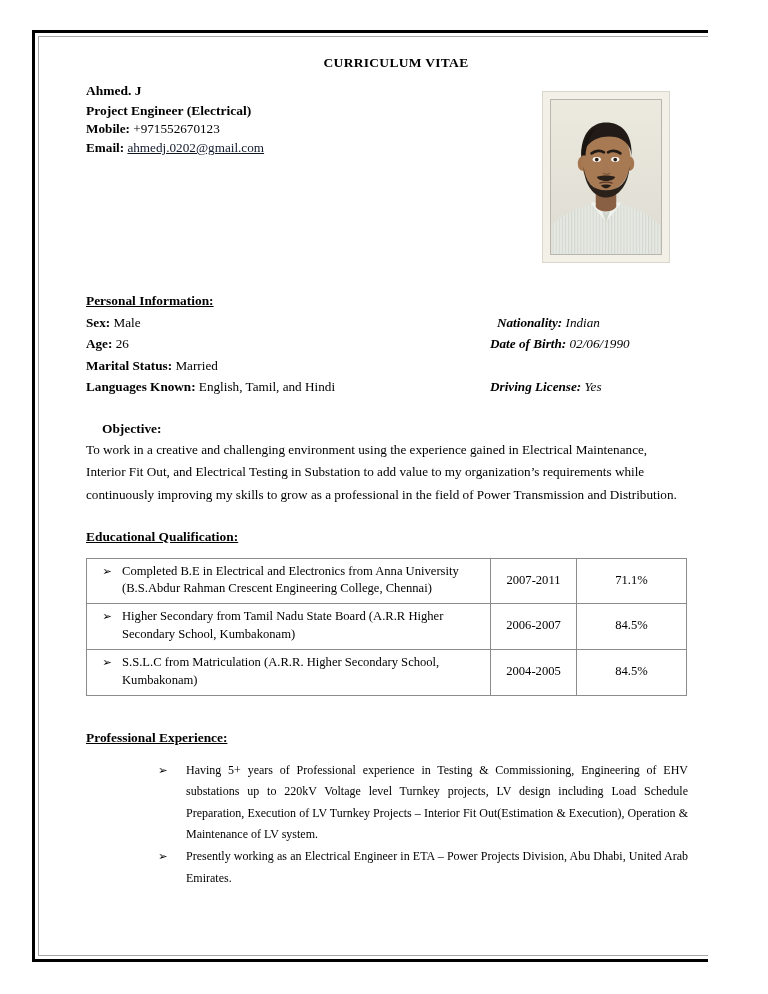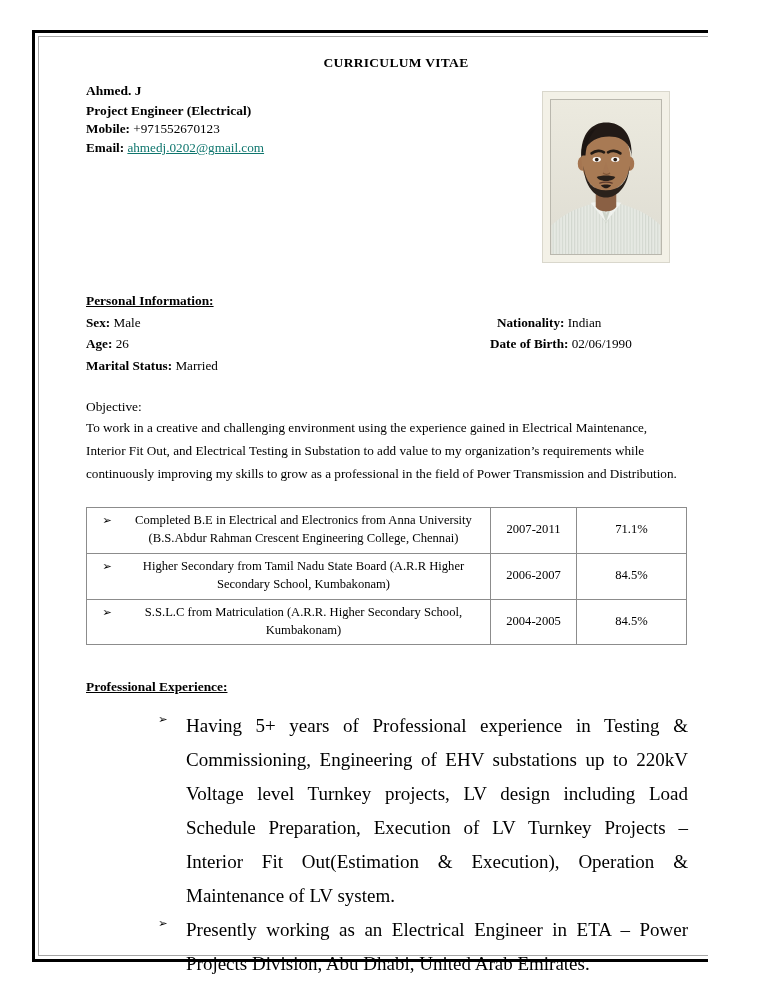--- a/index.html
+++ b/index.html
@@ -62,21 +62,21 @@
   .identity .line {
     font-size: 13.2px;
     line-height: 1.42;
     white-space: nowrap;
   }
   .identity .nm { font-weight: bold; font-size: 13.5px; }
   .identity .role { font-weight: bold; font-size: 13.5px; }
   .lbl { font-weight: bold; }
   .email-link {
     text-decoration: underline;
-    color: #0f766e;
+    color: #0f172a;
   }
 
   
   .photo-frame {
     position: absolute;
     right: 18px; top: 10px;
     width: 128px; height: 172px;
     background: #f3f1e7;
     padding: 7px;
     border: 1px solid #d9d7cc;
@@ -91,37 +91,37 @@
   .photo-inner svg { display: block; width: 100%; height: 100%; }
 
   
   .sec-head {
     font-weight: bold;
     font-size: 13.4px;
     text-decoration: underline;
     margin: 0 0 2px 0;
   }
   .sec-head-plain {
-    font-weight: normal;
+    font-weight: bold;
     font-size: 13.4px;
-    margin: 0 0 2px 0;
+    margin: 0 0 2px 16px;
   }
 
   
   .personal {
     margin-top: 30px;
   }
   .pi-rows { margin-top: 3px; }
   .pi-row {
     display: flex;
     font-size: 13.2px;
     line-height: 1.62;
   }
   .pi-left  { width: 404px; }
-  .pi-right { width: 198px; }
+  .pi-right { width: 198px; font-style: italic; }
   .pi-right.indent { padding-left: 7px; }
 
   
   .objective { margin-top: 23px; }
   .obj-text {
     font-size: 13.2px;
     line-height: 1.72;
     margin: 1px 0 10px 0;
     text-align: left;
   }
@@ -151,40 +151,40 @@
   }
   .arrow {
     width: 30px;
     flex: 0 0 30px;
     text-align: center;
     font-family: "DejaVu Sans", sans-serif;
     font-size: 11.5px;
     line-height: 1.5;
     padding-top: 0px;
   }
-  .arrow-txt { flex: 1; text-align: center; }
+  .arrow-txt { flex: 1; }
 
   
   .experience { margin-top: 34px; }
   .exp-list { margin-top: 14px; padding-left: 72px; }
   .exp-item {
     display: flex;
     align-items: flex-start;
     margin-bottom: 1px;
   }
   .exp-arrow {
     width: 28px;
     flex: 0 0 28px;
     font-family: "DejaVu Sans", sans-serif;
     font-size: 11.5px;
     line-height: 1.78;
   }
   .exp-text {
     flex: 1;
-    font-size: 19px;
+    font-size: 12px;
     line-height: 1.78;
     text-align: justify;
     text-justify: inter-word;
   }
 </style>
 </head>
 <body>
 
 <div id="page">
 
@@ -297,30 +297,41 @@
           </div>
         </div>
 
         <div class="pi-row">
           <div class="pi-left">
             <span class="lbl">Marital Status:</span>
             <span>Married</span>
           </div>
         </div>
 
+        <div class="pi-row">
+          <div class="pi-left">
+            <span class="lbl">Languages Known:</span>
+            <span>English, Tamil, and Hindi</span>
+          </div>
+          <div class="pi-right">
+            <span class="lbl">Driving License:</span>
+            <span>Yes</span>
+          </div>
+        </div>
 
       </div>
     </div>
 
     <div class="objective">
       <div class="sec-head-plain">Objective:</div>
       <p class="obj-text">To work in a creative and challenging environment using the experience gained in Electrical Maintenance, Interior Fit Out, and Electrical Testing in Substation to add value to my organization’s requirements while continuously improving my skills to grow as a professional in the field of Power Transmission and Distribution.</p>
     </div>
 
     <div class="education">
+      <div class="sec-head">Educational Qualification:</div>
 
       <table class="edu">
         <tbody>
           <tr>
             <td class="c-desc">
               <div class="arrow-item">
                 <span class="arrow">➢</span>
                 <span class="arrow-txt">Completed B.E in Electrical and Electronics from Anna University (B.S.Abdur Rahman Crescent Engineering College, Chennai)</span>
               </div>
             </td>

